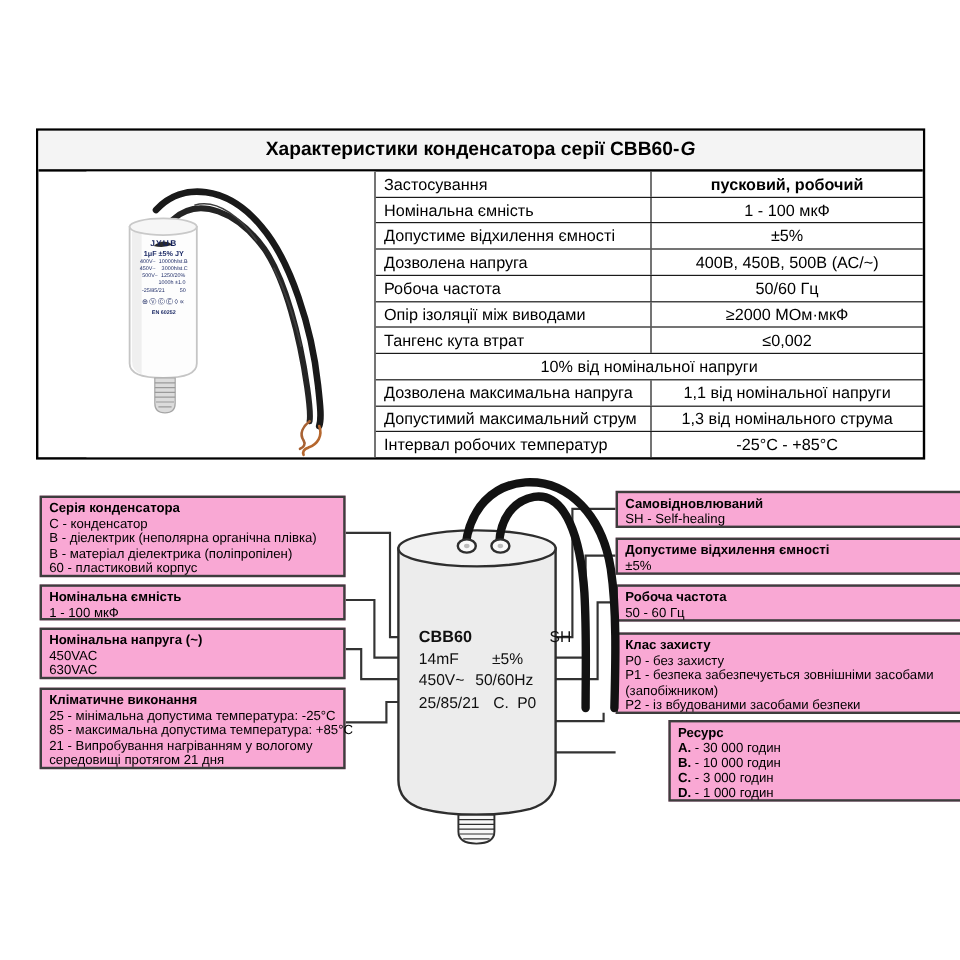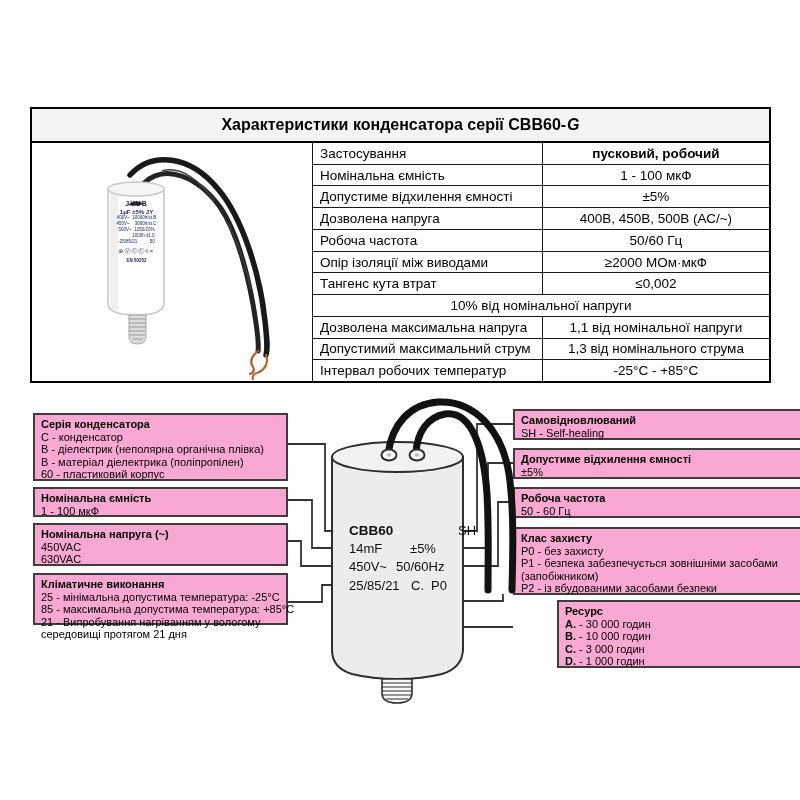--- a/index.html
+++ b/index.html
@@ -37,21 +37,21 @@
   #diagram-lower{z-index:1;}
   .callout{position:absolute;z-index:2;background:#f9a8d4;border:2px solid #3d3d3d;
            box-sizing:border-box;font-size:11px;line-height:12.6px;padding:3px 6px;}
   .callout .ct{font-weight:bold;display:block;}
   .callout div{white-space:nowrap;}
   .c-left{left:33px;width:255px;}
   .c-right{left:513px;width:312px;}
   #co-series{top:413px;height:68px;}
   #co-capacitance{top:487px;height:30px;}
   #co-voltage{top:523px;height:43px;}
-  #co-climate{top:573px;height:52px;}
+  #co-climate{top:573px;height:68px;}
   #co-selfheal{top:409px;height:31px;}
   #co-tolerance{top:448px;height:31px;}
   #co-frequency{top:487px;height:31px;}
   #co-protection{top:527px;height:68px;}
   #co-resource{top:600px;height:68px;margin-left:44px;}
   .mark{position:absolute;z-index:3;font-size:13px;color:#101010;}
   .mark.b{font-weight:bold;font-size:13.5px;}
   #diagram-upper{z-index:4;pointer-events:none;}
 </style>
 </head>

